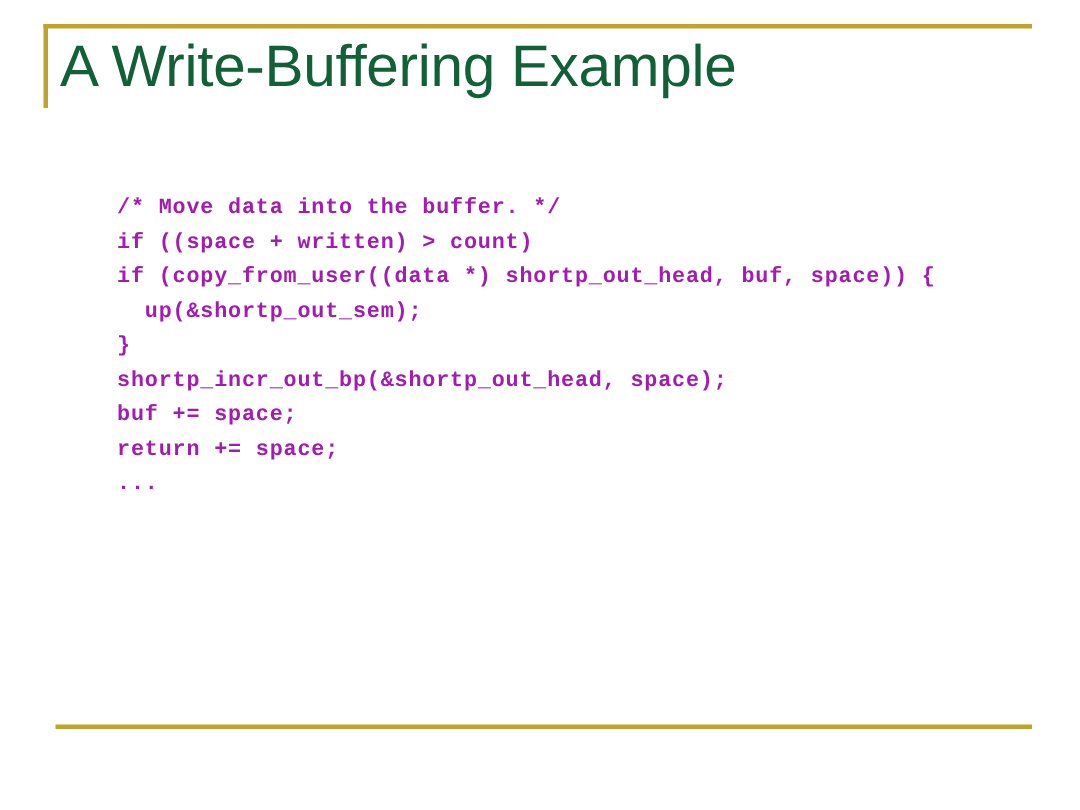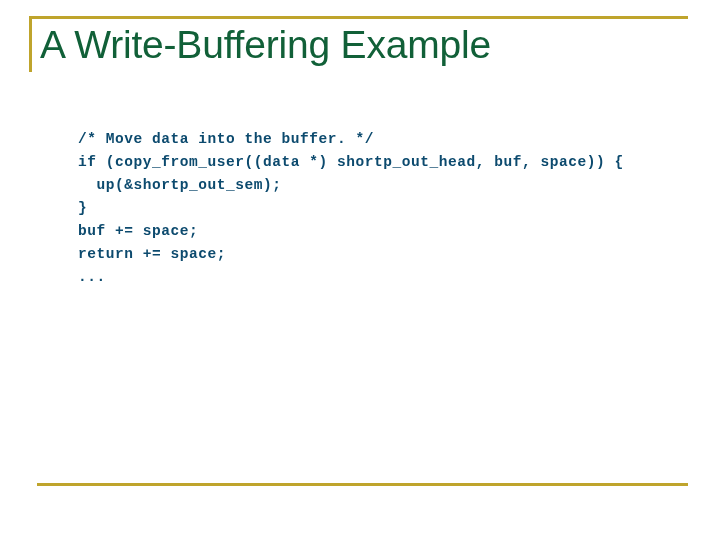--- a/index.html
+++ b/index.html
@@ -63,21 +63,21 @@
     position: absolute;
     left: 78px;
     top: 128px;
     width: 620px;
   }
   .code-line {
     font-family: "Liberation Mono", "DejaVu Sans Mono", monospace;
     font-size: 14.5px;
     font-weight: bold;
     line-height: 23px;
-    color: #0c4a6e;
+    color: #a21caf;
     white-space: pre;
     margin: 0;
     letter-spacing: 0.55px;
   }
 
   
   .rule-bottom {
     position: absolute;
     left: 37px;
     top: 483px;
@@ -92,23 +92,25 @@
 <div class="slide">
 
   <div class="title-area">
     <div class="rule-top"></div>
     <div class="rule-left"></div>
     <h1 class="slide-title">A Write-Buffering Example</h1>
   </div>
 
   <div class="code-block">
     <pre class="code-line">/* Move data into the buffer. */</pre>
+    <pre class="code-line">if ((space + written) &gt; count)</pre>
     <pre class="code-line">if (copy_from_user((data *) shortp_out_head, buf, space)) {</pre>
     <pre class="code-line">  up(&amp;shortp_out_sem);</pre>
     <pre class="code-line">}</pre>
+    <pre class="code-line">shortp_incr_out_bp(&amp;shortp_out_head, space);</pre>
     <pre class="code-line">buf += space;</pre>
     <pre class="code-line">return += space;</pre>
     <pre class="code-line">...</pre>
   </div>
 
   <div class="rule-bottom"></div>
 
 </div>
 
 </body></html>

